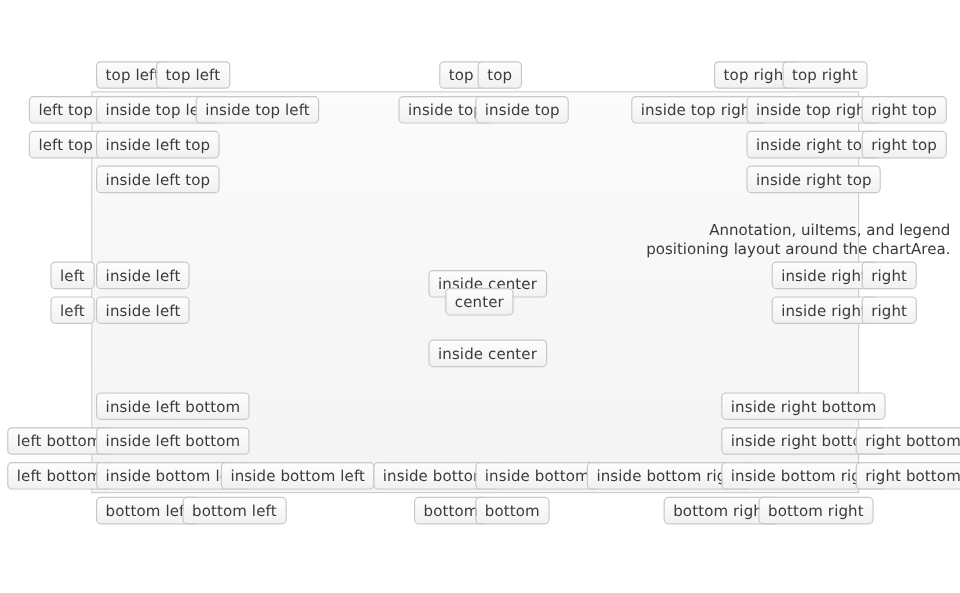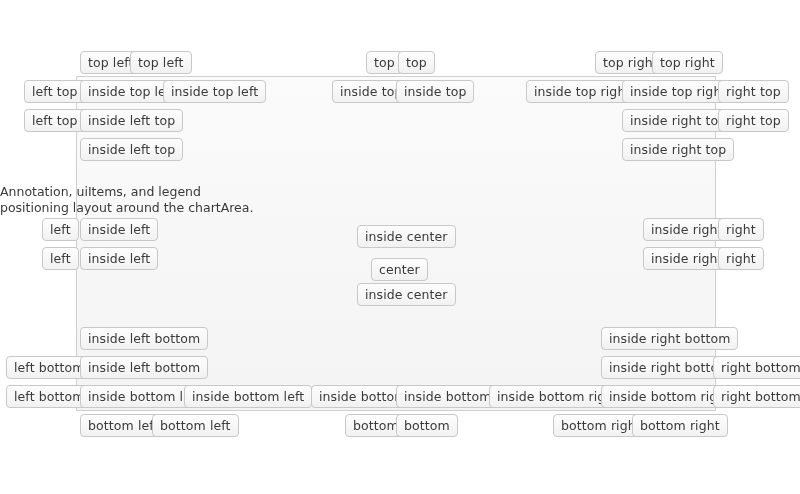--- a/index.html
+++ b/index.html
@@ -44,21 +44,21 @@
     font-family: "DejaVu Sans", "Liberation Sans", sans-serif;
     white-space: nowrap;
     text-align: center;
     letter-spacing: 0.1px;
   }
   #center-note {
     position: absolute;
     left: 0;
     top: 184px;
     width: 792px;
-    text-align: left;
+    text-align: right;
     color: #3a3a3a;
     font-size: 12.5px;
     line-height: 16px;
     font-family: "DejaVu Sans", "Liberation Sans", sans-serif;
     white-space: pre-line;
   }
 </style>
 </head>
 <body>
 
@@ -88,21 +88,21 @@
       <div class="chip" style="left: 80px; top: 109px;">inside left top</div>
       <div class="chip" style="left: 622px; top: 109px;">inside right top</div>
       <div class="chip" style="left: 718px; top: 109px;">right top</div>
       <div class="chip" style="left: 80px; top: 138px;">inside left top</div>
       <div class="chip" style="left: 622px; top: 138px;">inside right top</div>
       <div class="chip" style="left: 42px; top: 218px;">left</div>
       <div class="chip" style="left: 80px; top: 218px;">inside left</div>
       <div class="chip" style="left: 643px; top: 218px;">inside right</div>
       <div class="chip" style="left: 718px; top: 218px;">right</div>
       <div class="chip" style="left: 357px; top: 225px;">inside center</div>
-      <div class="chip" style="left: 371px; top: 258px;">center</div>
+      <div class="chip" style="left: 371px; top: 240px;">center</div>
       <div class="chip" style="left: 42px; top: 247px;">left</div>
       <div class="chip" style="left: 80px; top: 247px;">inside left</div>
       <div class="chip" style="left: 643px; top: 247px;">inside right</div>
       <div class="chip" style="left: 718px; top: 247px;">right</div>
       <div class="chip" style="left: 357px; top: 283px;">inside center</div>
       <div class="chip" style="left: 80px; top: 327px;">inside left bottom</div>
       <div class="chip" style="left: 601px; top: 327px;">inside right bottom</div>
       <div class="chip" style="left: 6px; top: 356px;">left bottom</div>
       <div class="chip" style="left: 80px; top: 356px;">inside left bottom</div>
       <div class="chip" style="left: 601px; top: 356px;">inside right bottom</div>

